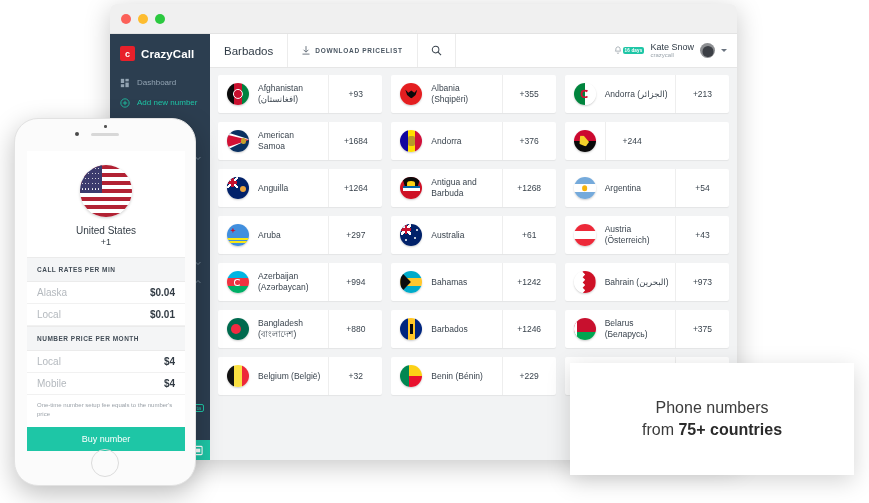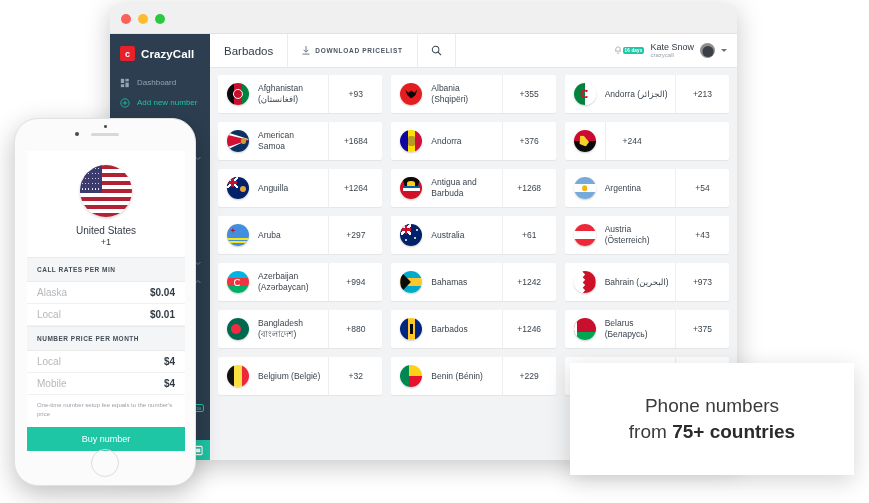--- a/index.html
+++ b/index.html
@@ -174,21 +174,21 @@
     display: flex; align-items: center; justify-content: center;
   }
 
   
   .callout {
     position: absolute; left: 570px; top: 363px; width: 284px; height: 112px;
     background: #fff; box-shadow: 0 6px 22px rgba(0,0,0,.17);
     display: flex; align-items: center; justify-content: center; text-align: center;
     z-index: 8;
   }
-  .callout-text { font-size: 19px; color: #3b3b3b; line-height: 1.35; font-weight: 300; }
+  .callout-text { font-size: 16px; color: #3b3b3b; line-height: 1.35; font-weight: 300; }
   .callout-text b { font-weight: bold; color: #2b2b2b; }
 
   
   .st { position: absolute; left: 0; width: 100%; }
   .vt { position: absolute; top: 0; height: 100%; }
 </style>
 </head>
 <body>
 
 <div id="stage">

